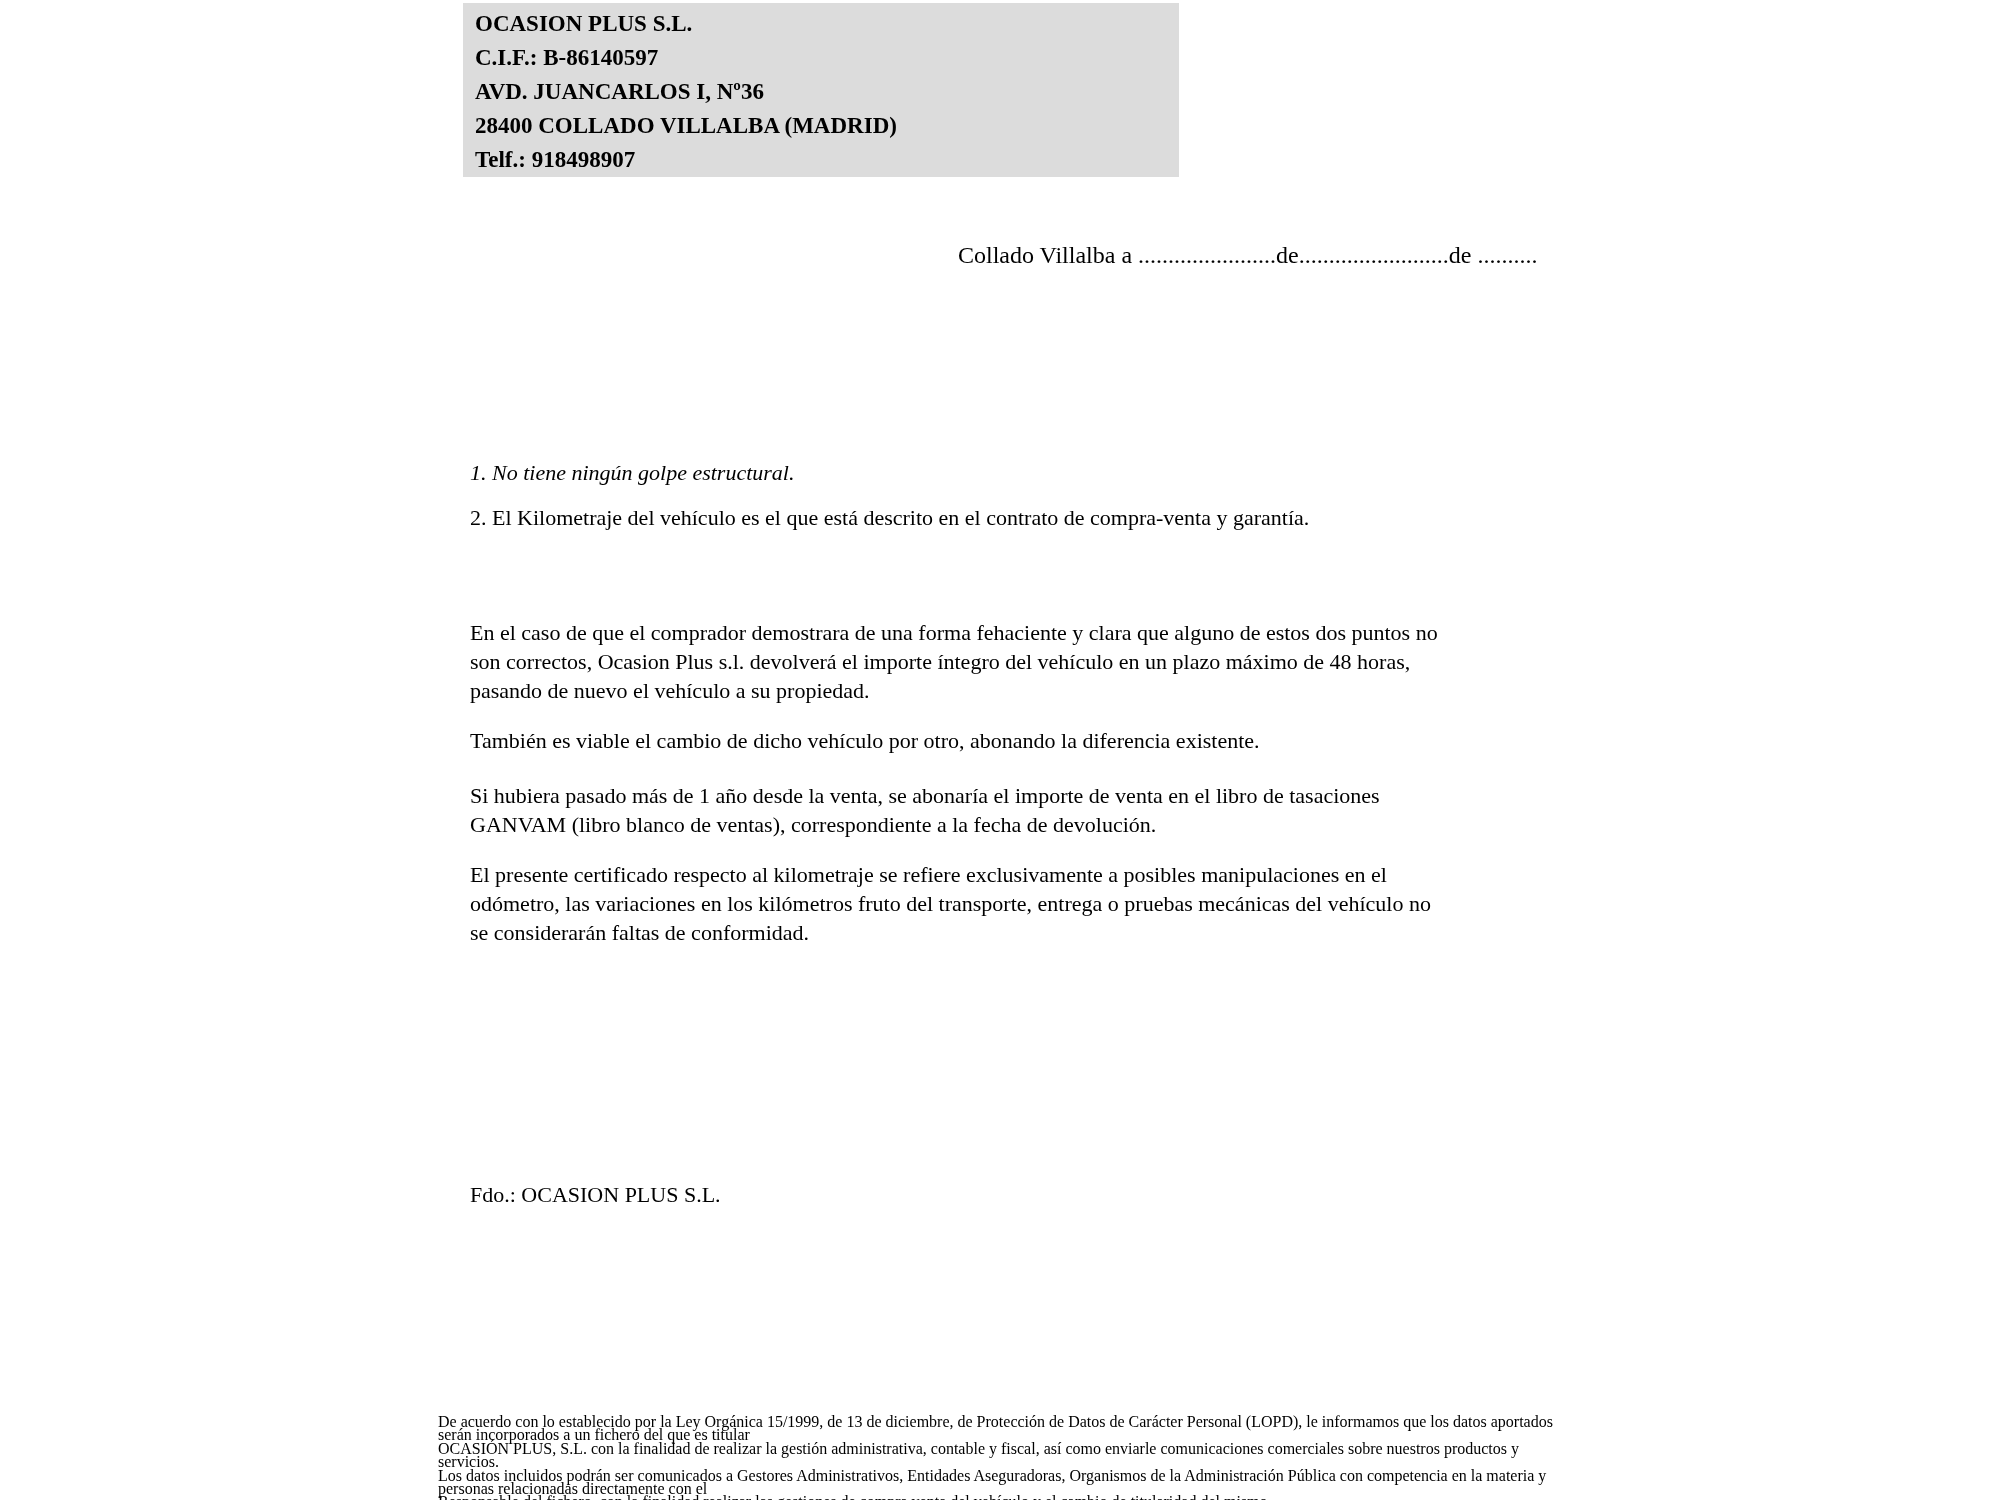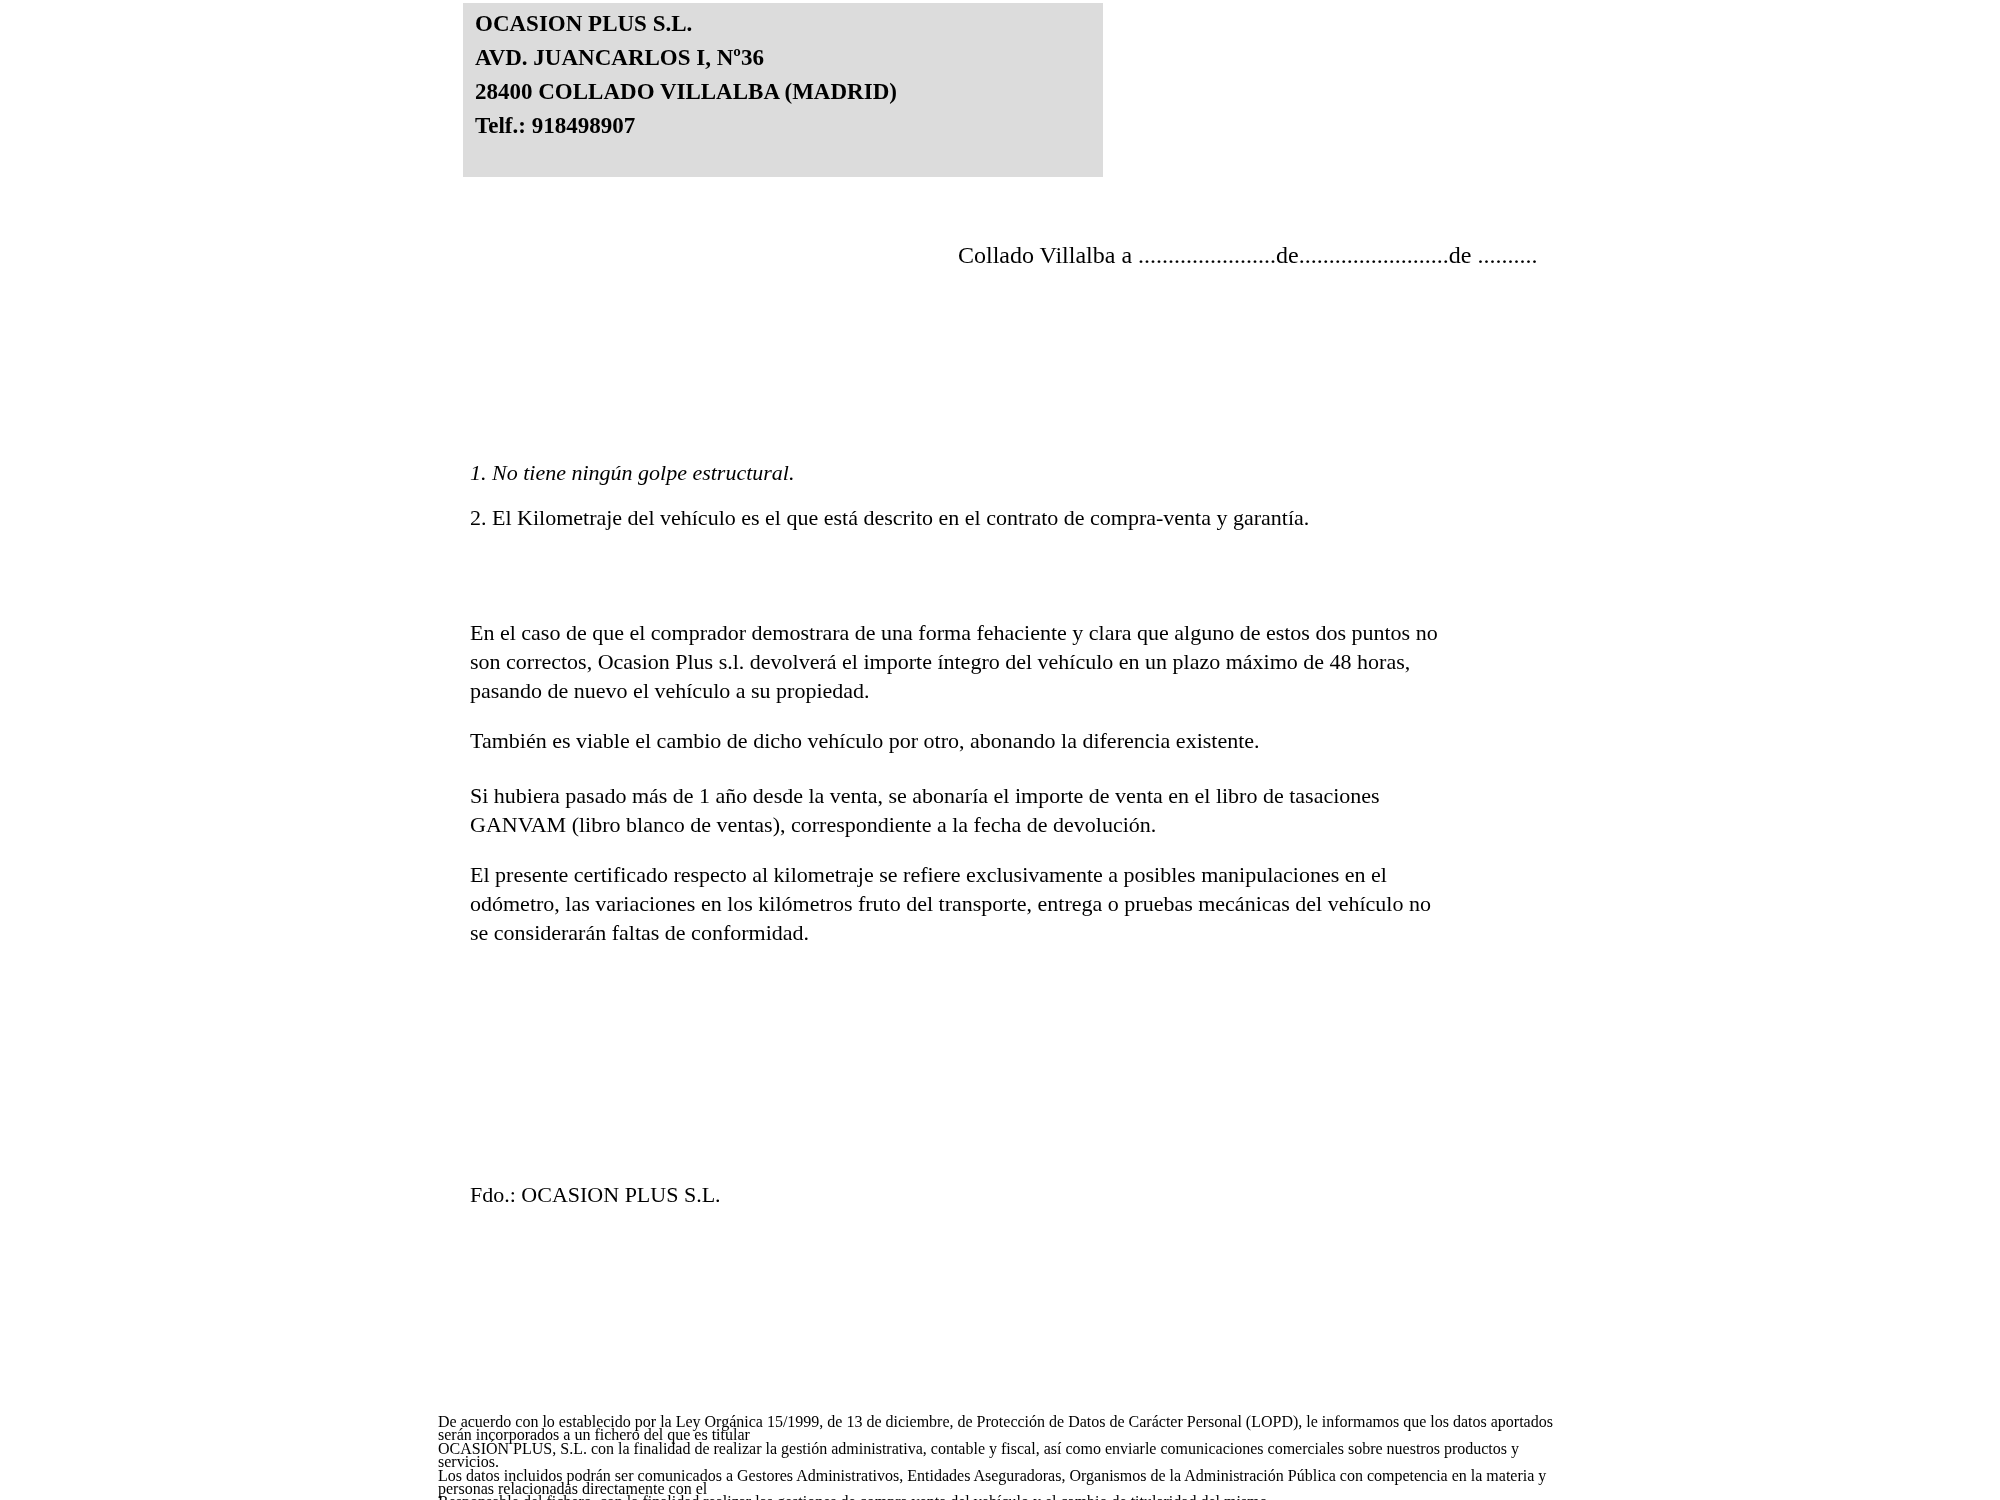--- a/index.html
+++ b/index.html
@@ -12,21 +12,21 @@
     position: relative;
     width: 2000px;
     height: 1500px;
     background: #ffffff;
     overflow: hidden;
   }
   .header-box {
     position: absolute;
     left: 463px;
     top: 3px;
-    width: 640px;
+    width: 716px;
     height: 174px;
     background: #dcdcdc;
     padding: 4px 0 0 12px;
   }
   .header-box .hline {
     font-weight: bold;
     font-size: 23px;
     line-height: 34px;
     white-space: nowrap;
   }
@@ -75,20 +75,21 @@
     white-space: pre-line;
   }
 </style>
 </head>
 <body>
 
 <div class="page">
 
   <div class="header-box" style="background: rgb(220, 220, 220);">
     <div class="hline">OCASION PLUS S.L.</div>
+    <div class="hline">C.I.F.: B-86140597</div>
     <div class="hline">AVD. JUANCARLOS I, Nº36</div>
     <div class="hline">28400 COLLADO VILLALBA (MADRID)</div>
     <div class="hline">Telf.: 918498907</div>
   </div>
 
   <div class="date-line">Collado Villalba a .......................de.........................de ..........</div>
 
 
   <div class="body-text clause-1">1. No tiene ningún golpe estructural.</div>
   <div class="body-text clause-2">2. El Kilometraje del vehículo es el que está descrito en el contrato de compra-venta y garantía.</div>

